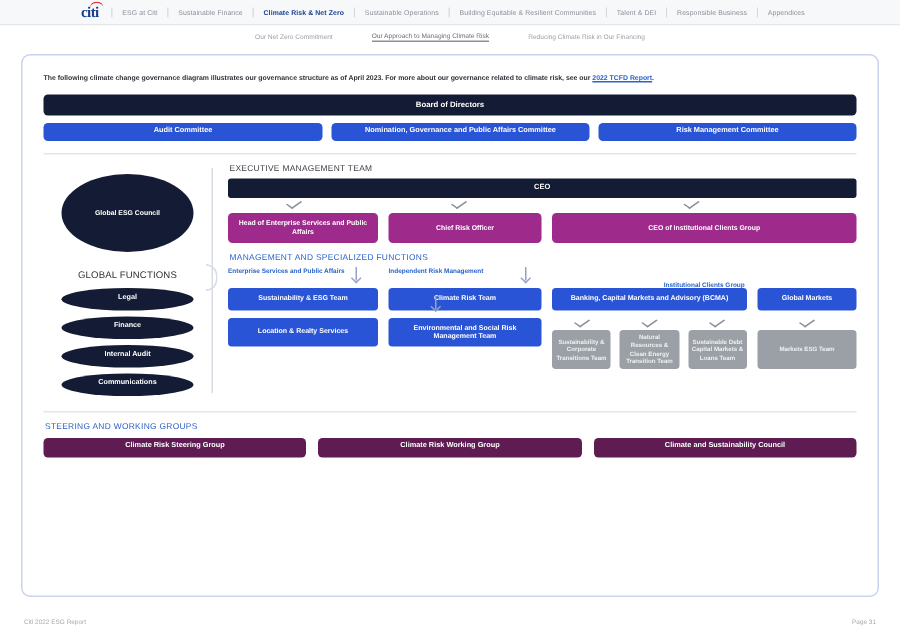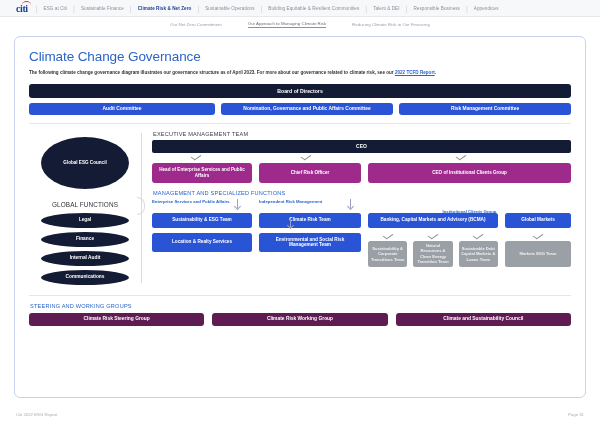--- a/index.html
+++ b/index.html
@@ -14,21 +14,21 @@
 
   
   .topnav{
     height:17px;display:flex;align-items:center;
     background:#f7f8fa;border-bottom:1px solid #e6e8ec;
     padding:0 16px;box-sizing:border-box;
   }
   .logo{
     font-family:"Liberation Serif", serif;
     font-size:10px;font-weight:700;color:#1a3f8f;letter-spacing:-.4px;
-    position:relative;padding-right:2px;
+    position:relative;padding-right:2px;margin-left:38px;
   }
   .logo .arc{
     position:absolute;left:5.5px;top:-1.2px;width:9px;height:4px;
     border-top:1.1px solid #e03030;border-radius:60% 60% 0 0/100% 100% 0 0;
   }
   .nav-sep{color:#ccd0d8;font-size:7px;margin:0 6px;}
   .nav-item{
     font-size:4.6px;color:#8b8f98;white-space:nowrap;letter-spacing:.07px;
   }
   .nav-item.active{color:#1a3f8f;font-weight:700;}
@@ -175,21 +175,20 @@
   </div>
 
   <div class="subnav">
     <span class="subnav-item">Our Net Zero Commitment</span>
     <span class="subnav-item active">Our Approach to Managing Climate Risk</span>
     <span class="subnav-item">Reducing Climate Risk in Our Financing</span>
   </div>
 
   <div class="card">
 
-    <h1 class="title">Climate Change Governance</h1>
 
     <p class="intro">
       <span>The following climate change governance diagram illustrates our governance structure as of April 2023. For more about our governance related to climate risk, see our </span><a class="lnk" href="#">2022 TCFD Report</a><span>.</span>
     </p>
 
     <div class="bar navy t-board">Board of Directors</div>
 
     <div class="row" style="margin-top:5px;">
       <div class="bar blue t-comm" style="flex:0 0 186px;">Audit Committee</div>
       <div class="bar blue t-comm" style="flex:1;">Nomination, Governance and Public Affairs Committee</div>

